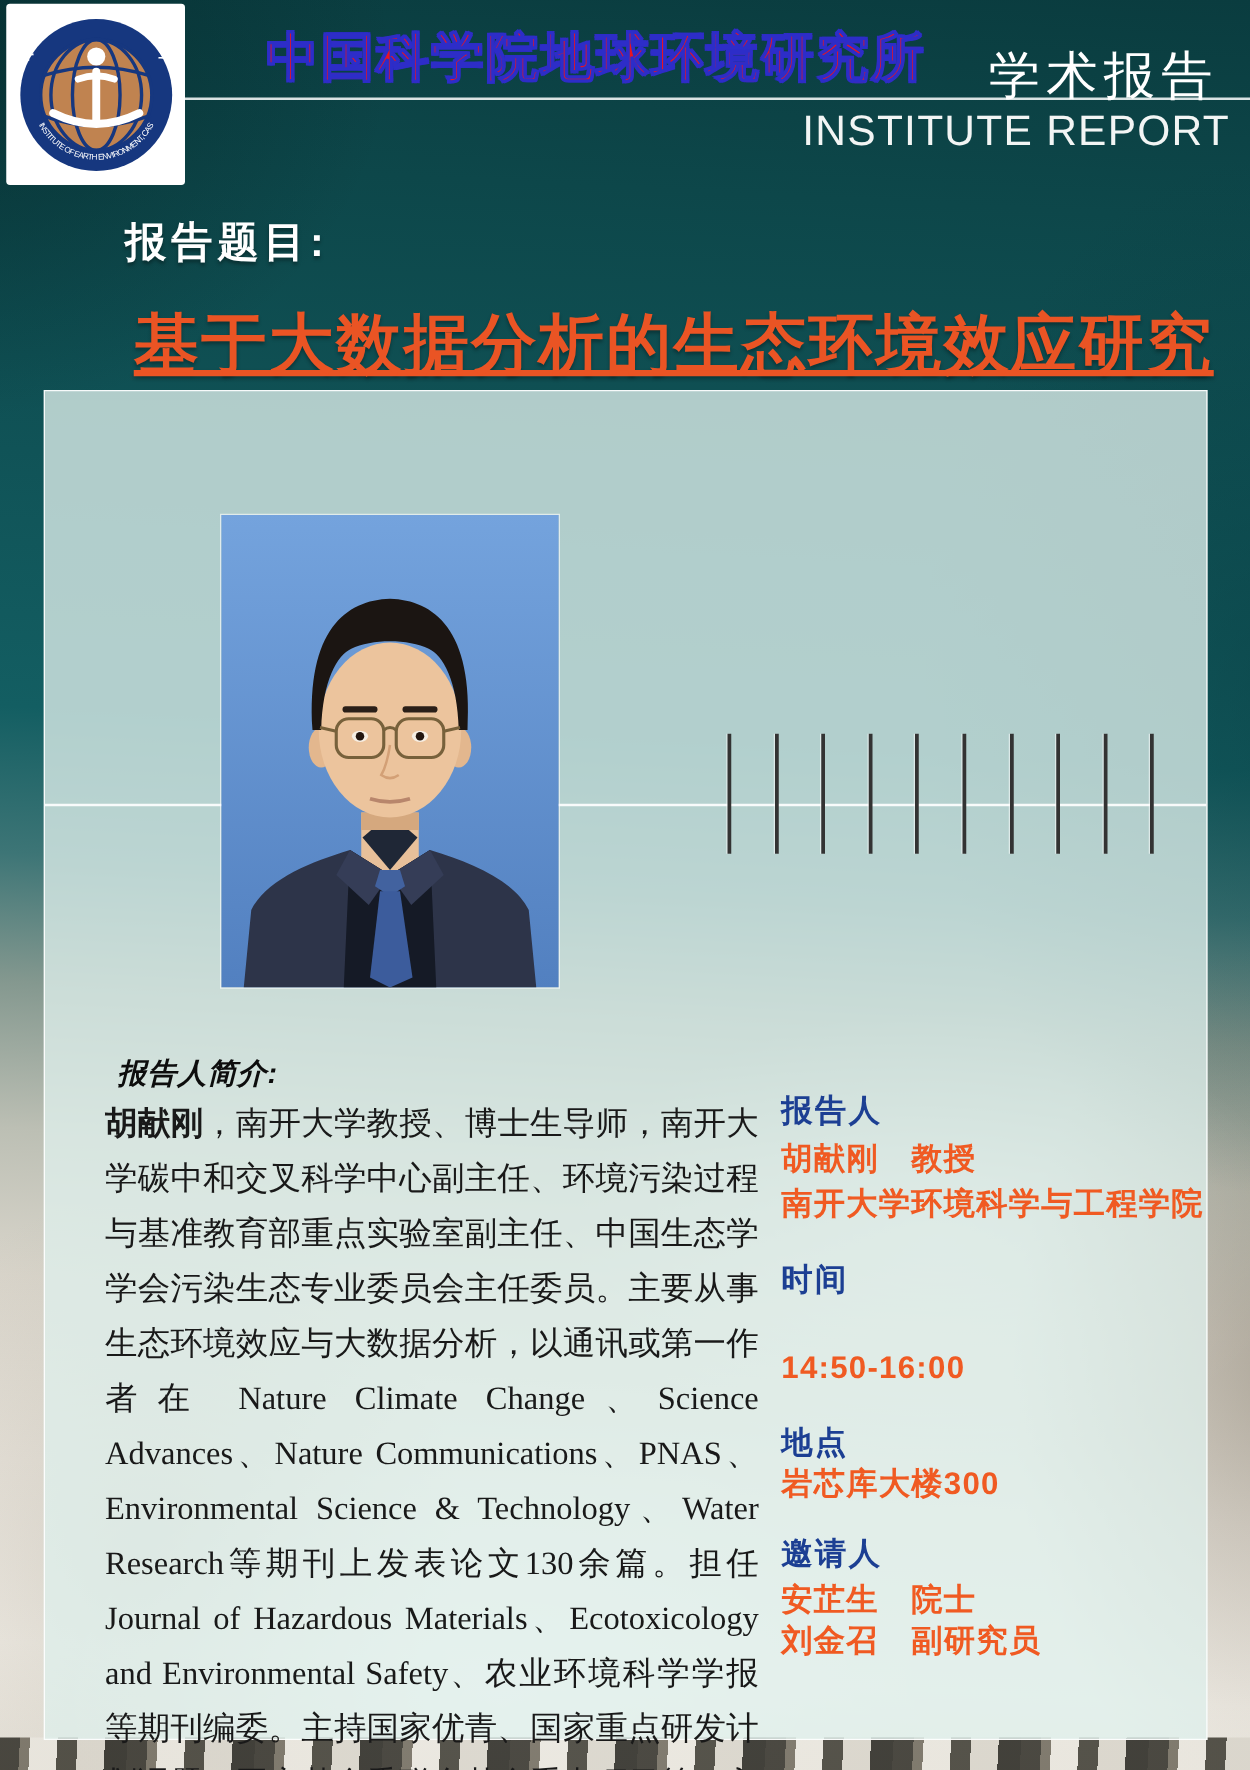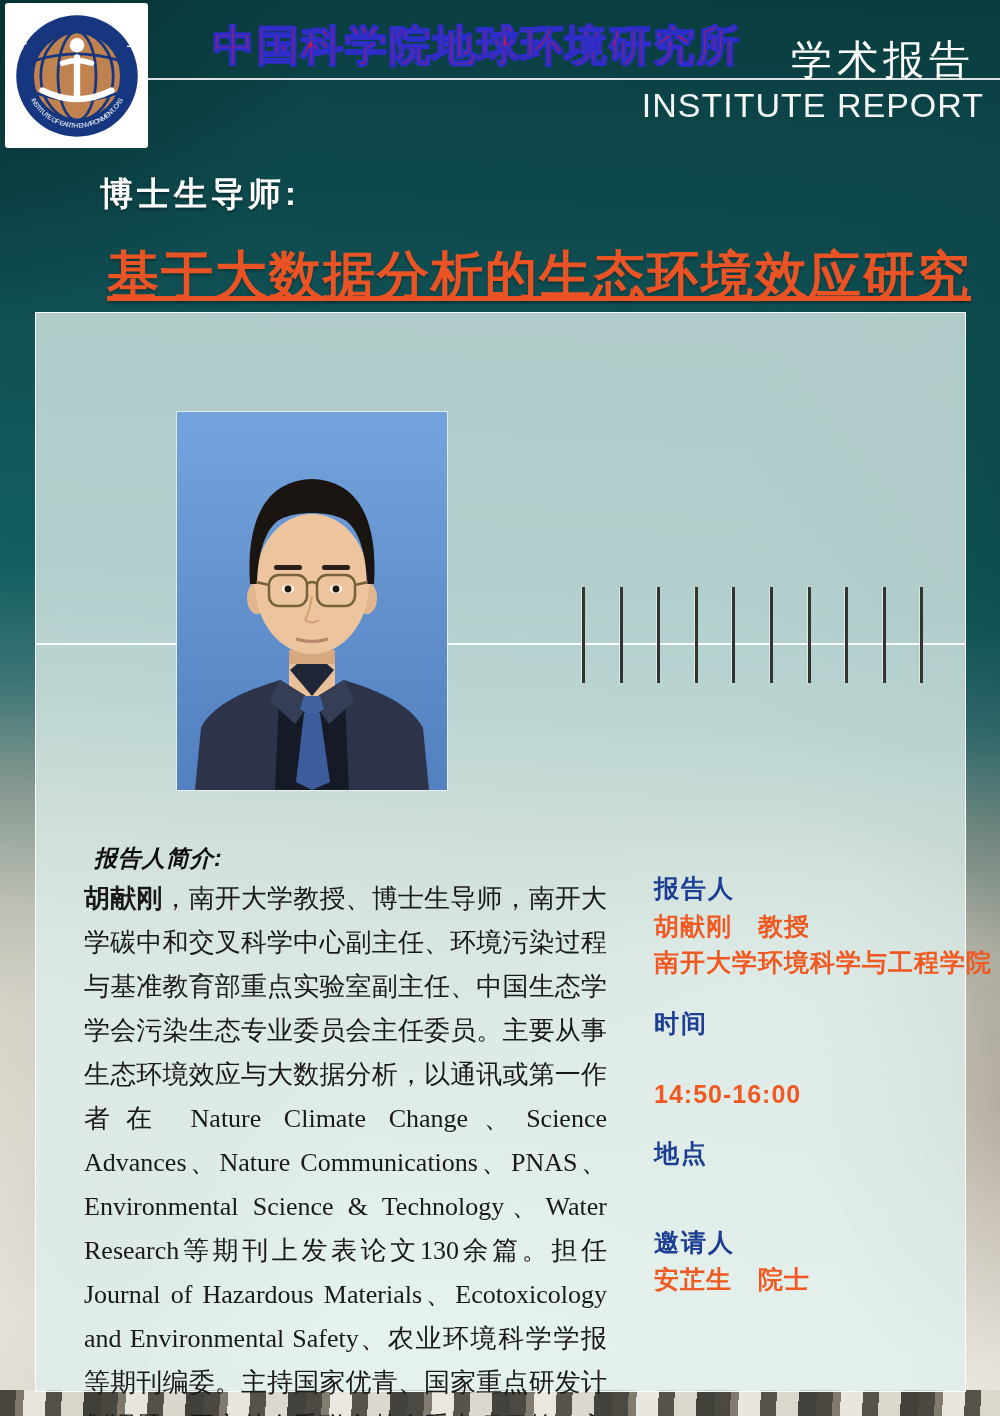--- a/index.html
+++ b/index.html
@@ -109,21 +109,21 @@
     font-size:23px;font-weight:bold;color:#0d0d0d;letter-spacing:1px;font-style:italic;
   }
   .bio-text{
     position:absolute;left:84px;top:877px;width:523px;
     font-family:"Liberation Serif",serif;
     font-size:26px;line-height:44px;color:#191919;
     text-align:justify;
   }
   .bio-text .bold-name{font-weight:bold;}
   
-  .dt{position:absolute;left:654px;white-space:nowrap;}
+  .dt{position:absolute;left:625px;white-space:nowrap;}
   .dt-label{font-size:25px;font-weight:bold;letter-spacing:2px;color:#1c3f93;}
   .dt-value{font-size:25px;font-weight:bold;letter-spacing:1px;color:#f05a22;}
 </style>
 </head>
 <body>
 
 <div id="poster">
 
   <div class="bg-base"></div>
   <div class="bg-shade"></div>
@@ -163,21 +163,21 @@
         <textPath href="#arcBot" startOffset="50%" text-anchor="middle" textLength="125">INSTITUTE OF EARTH ENVIRONMENT, CAS</textPath>
       </text>
     </svg>
   </div>
 
   <div class="institute-title">中国科学院地球环境研究所</div>
   <div class="report-cn">学术报告</div>
   <div class="header-rule"></div>
   <div class="report-en">INSTITUTE REPORT</div>
 
-  <div class="topic-label">博士生导师:</div>
+  <div class="topic-label">报告题目:</div>
   <div class="topic-title">基于大数据分析的生态环境效应研究</div>
 
   <div class="portrait">
     <svg width="270" height="378" viewBox="0 0 270 378">
       <defs>
         <linearGradient id="pbg" x1="0" y1="0" x2="0" y2="1">
           <stop offset="0" stop-color="#74a3dd"></stop>
           <stop offset="1" stop-color="#5280c0"></stop>
         </linearGradient>
       </defs>
@@ -239,17 +239,19 @@
   <div class="bio-text"><span class="bold-name">胡献刚</span><span>，南开大学教授、博士生导师，南开大学碳中和交叉科学中心副主任、环境污染过程与基准教育部重点实验室副主任、中国生态学学会污染生态专业委员会主任委员。主要从事生态环境效应与大数据分析，以通讯或第一作者在 Nature Climate Change、Science Advances、Nature Communications、PNAS、Environmental Science &amp; Technology、Water Research等期刊上发表论文130余篇。担任Journal of Hazardous Materials、Ecotoxicology and Environmental Safety、农业环境科学学报等期刊编委。主持国家优青、国家重点研发计划课题、国家基金委联合基金重点项目等，入选教育部青年长江学者，获得天津市自然科学奖特奖等。</span></div>
 
   <div class="dt dt-label" style="top:872px">报告人</div>
   <div class="dt dt-value" style="top:910px">胡献刚　教授</div>
   <div class="dt dt-value" style="top:946px">南开大学环境科学与工程学院</div>
 
   <div class="dt dt-label" style="top:1007px">时间</div>
   <div class="dt dt-value" style="top:1080px">14:50-16:00</div>
 
   <div class="dt dt-label" style="top:1137px">地点</div>
+  <div class="dt dt-value" style="top:1170px">岩芯库大楼300</div>
 
   <div class="dt dt-label" style="top:1226px">邀请人</div>
   <div class="dt dt-value" style="top:1263px">安芷生　院士</div>
+  <div class="dt dt-value" style="top:1296px">刘金召　副研究员</div>
 
 </div>
 
 </body></html>

